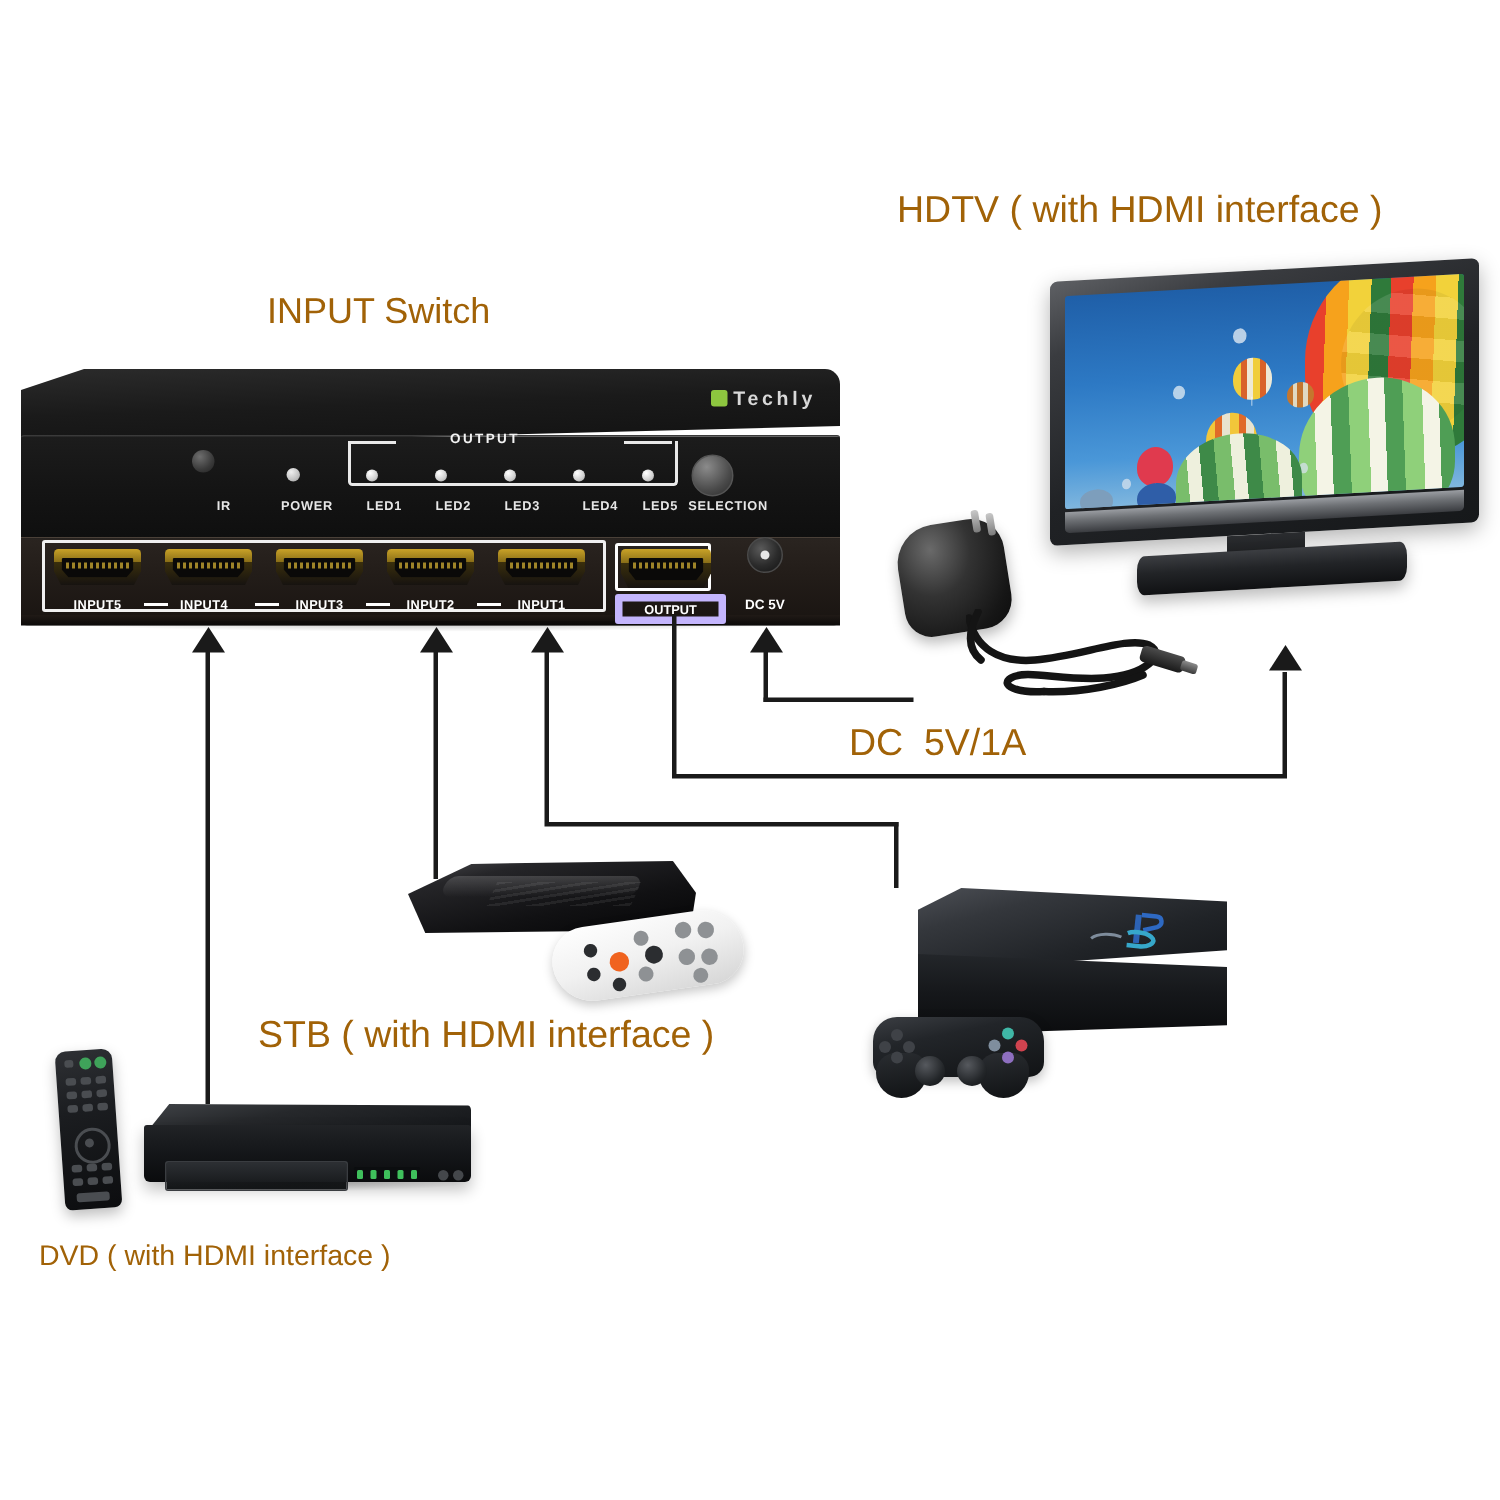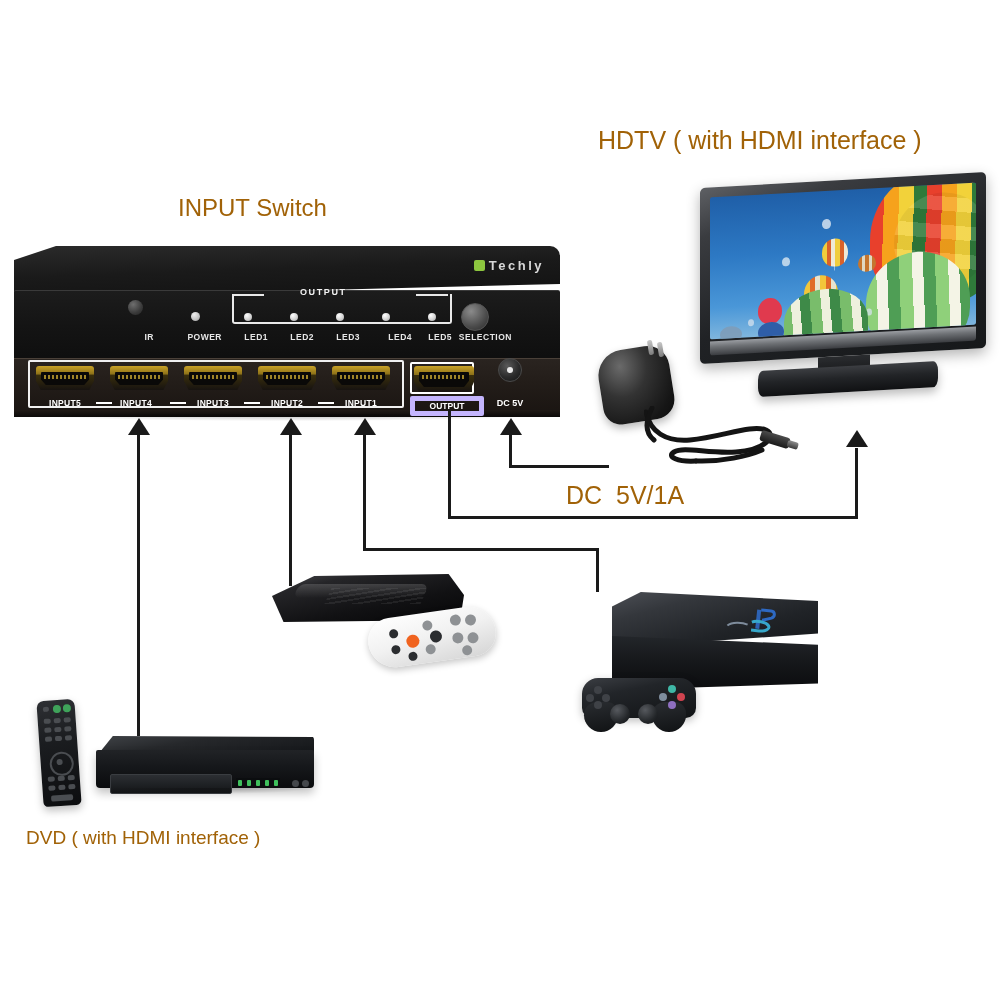--- a/index.html
+++ b/index.html
@@ -233,20 +233,21 @@
   #lbl-dvd{left:26px;top:828px;font-size:19px;}
 </style>
 </head>
 <body>
 
 <div id="stage">
 
   <div class="lbl" id="lbl-hdtv">HDTV ( with HDMI interface )</div>
   <div class="lbl" id="lbl-switch">INPUT Switch</div>
   <div class="lbl" id="lbl-dc">DC  5V/1A</div>
+  <div class="lbl" id="lbl-stb">STB ( with HDMI interface )</div>
   <div class="lbl" id="lbl-dvd">DVD ( with HDMI interface )</div>
 
   <div id="tv">
     <div class="tv-bezel"></div>
     <div class="tv-screen">
 
       <div class="balloon" style="right:-26px;top:-16px;width:132px;height:136px;
         background:
          repeating-linear-gradient(92deg,#e8402c 0 15px,#f6a21c 15px 30px,#f2d23a 30px 45px,#2f7a3a 45px 58px);
         border-radius:52% 52% 44% 44%;"></div>

